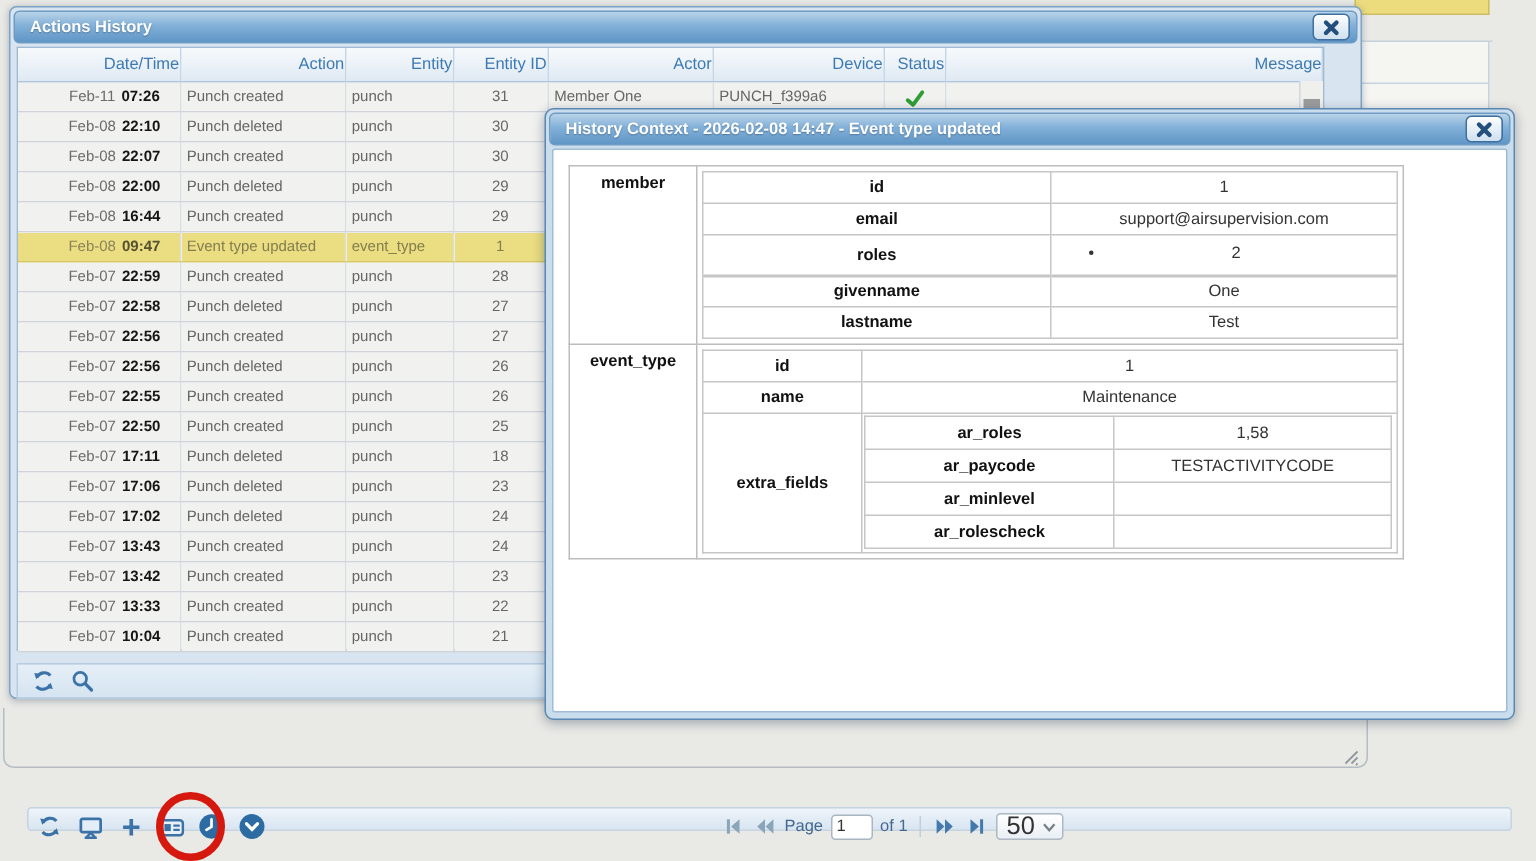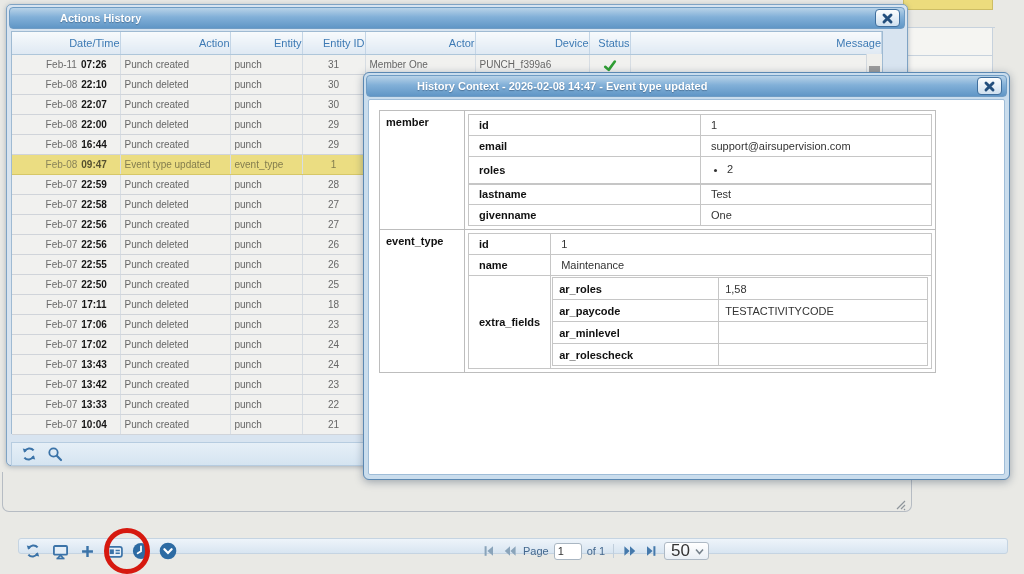--- a/index.html
+++ b/index.html
@@ -17,21 +17,21 @@
   .bottom-panel { position:absolute; left:2px; top:472px; width:910px; height:40px; z-index:0;
     border:1px solid #b6bcc3; border-top:none; border-radius:0 0 7px 7px; }
   .resize-grip { position:absolute; left:895px; top:499px; z-index:1; }
 
   
   .win { position:absolute; left:6px; top:4px; width:902px; height:462px; z-index:2;
     background:#d8e4f0; border:1px solid #7fa3c4; border-radius:5px;
     box-shadow:0 1px 5px rgba(50,70,95,.35); }
   .titlebar { position:relative; height:22px; margin:2px; border-radius:4px;
     background:linear-gradient(180deg,#b9d3e8 0%, #82b0d8 45%, #6096c6 100%);
-    border:1px solid #6f9cc4;padding-left:40px; }
+    border:1px solid #6f9cc4; }
   .titlebar .title-text { display:block; line-height:20px; padding-left:10px; color:#fff;
     font-size:11px; font-weight:bold; text-shadow:0 1px 1px rgba(30,60,90,.45); }
   .close-btn { position:absolute; right:4px; top:1px; width:25px; height:18px; border-radius:4px;
     background:linear-gradient(180deg,#fdfefe,#cfe0ef); border:1px solid #3f6f9e;
     display:flex; align-items:center; justify-content:center; cursor:pointer; }
 
   
   .grid { position:absolute; left:4px; top:26px; width:872px; height:403px;
     background:#fff; border:1px solid #9fbad2; }
   table.grid-table { width:870px; table-layout:fixed; border-collapse:collapse; }
@@ -59,25 +59,25 @@
     display:flex; align-items:center; gap:8px; padding-left:8px; }
   .tool-ic { width:18px; height:18px; display:flex; align-items:center; justify-content:center; cursor:pointer; }
 
   
   .modal { position:absolute; left:363px; top:72px; width:647px; height:408px; z-index:5;
     background:#cadded; border:1px solid #5b88b2; border-radius:6px;
     box-shadow:0 2px 8px rgba(40,60,85,.4); }
   .modal-body { position:absolute; left:4px; right:4px; top:26px; bottom:4px;
     background:#fff; border:1px solid #9fbdd8; border-radius:2px; overflow:hidden; }
   table.prop-table { margin:10px 0 0 10px; width:557px; border-collapse:collapse; font-size:11px; }
-  .prop-table td { border:1px solid #bdbdbd; vertical-align:top; }
+  .prop-table td { border:1px solid #bdbdbd; vertical-align:top;text-align:center; }
   .sec-label { width:85px; font-weight:bold; color:#111; padding:5px 6px; background:#fff; }
   .sec-value { padding:3px; }
   table.inner { width:100%; border-collapse:collapse; }
-  .inner td { border:1px solid #c6c6c6; height:21px; vertical-align:middle; padding:2px 10px; }
+  .inner td { border:1px solid #c6c6c6; height:21px; vertical-align:middle; padding:2px 22px; }
   .inner td.k { font-weight:bold; color:#111; }
   .member-tbl td.k { width:232px; }
   .event-tbl td.k { width:80px; }
   .inner td.v { color:#333; }
   ul.bullet { margin:1px 0 2px 16px; padding:0; }
   ul.bullet li { font-size:11px; color:#333; }
   .roles-row td { height:27px; border-bottom:2px solid #c6c6c6; }
   table.extra { width:calc(100% - 4px); margin:1px 2px 2px 1px; border-collapse:collapse; }
   .extra td { border:1px solid #c6c6c6; height:22px; padding:2px 6px; }
   .extra td.k { font-weight:bold; color:#111; width:166px; }
@@ -506,26 +506,26 @@
                     </tr>
               <tr class="roles-row">
                       <td class="k">roles</td>
                       <td class="v">
                         <ul class="bullet">
                           <li>2</li>
                         </ul>
                       </td>
                     </tr>
               <tr>
+                      <td class="k">givenname</td>
+                      <td class="v">One</td>
+                    </tr>
+              <tr>
                       <td class="k">lastname</td>
                       <td class="v">Test</td>
-                    </tr>
-              <tr>
-                      <td class="k">givenname</td>
-                      <td class="v">One</td>
                     </tr>
             </tbody>
                 </table>
           </td>
         </tr>
         <tr>
           <td class="sec-label">event_type</td>
           <td class="sec-value">
             <table class="inner event-tbl">
               <tbody>

